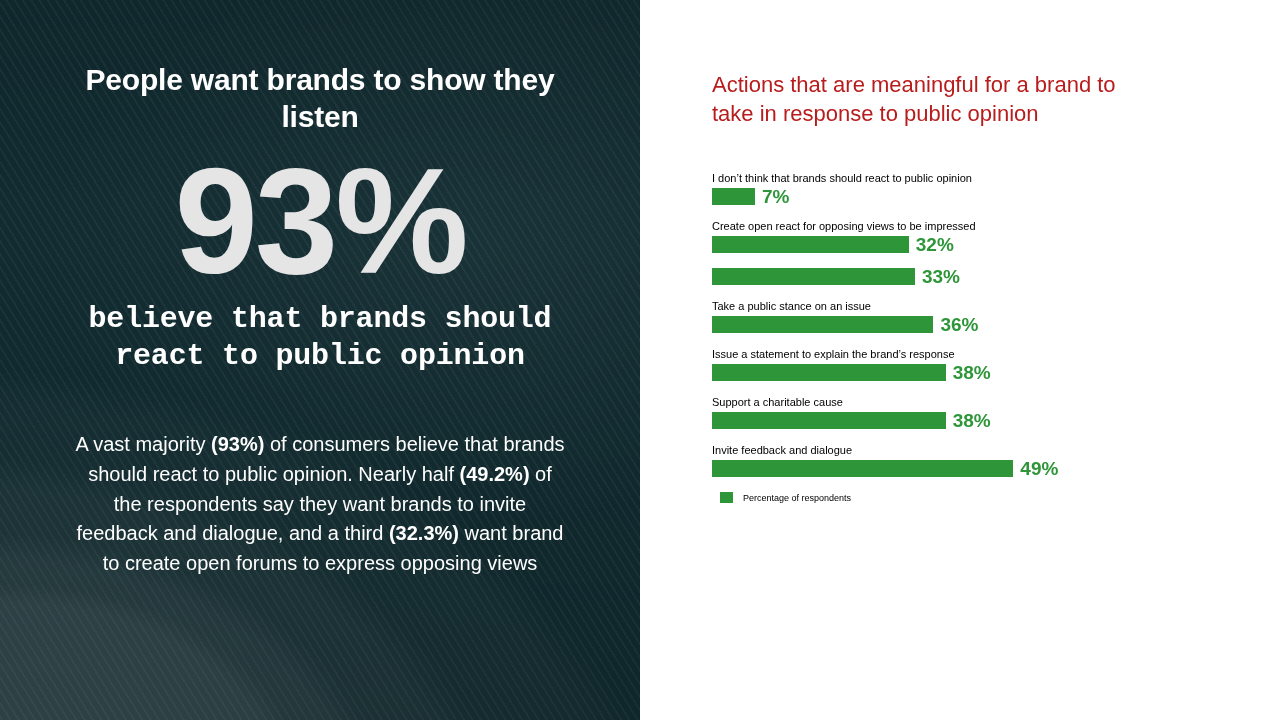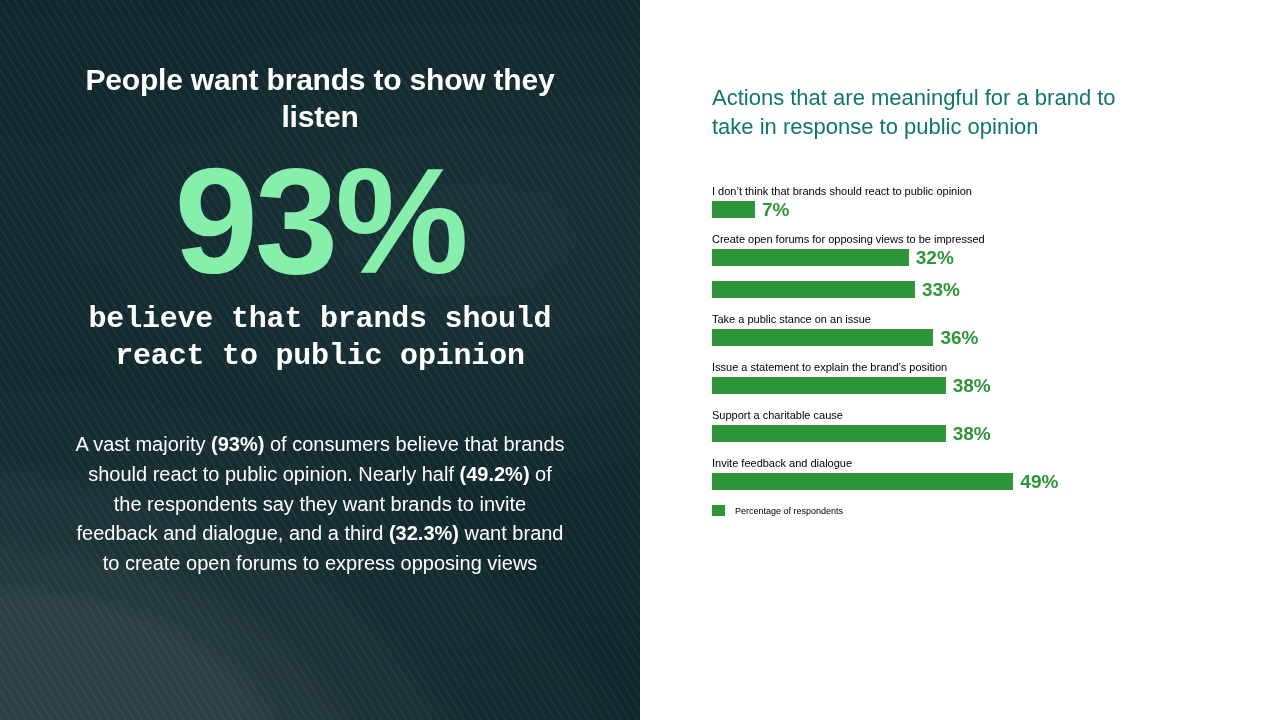--- a/index.html
+++ b/index.html
@@ -83,21 +83,21 @@
     font-size: 30px;
     line-height: 1.22;
     font-weight: bold;
     margin: 0;
     letter-spacing: -0.2px;
   }
   .bignum {
     font-size: 150px;
     line-height: 1.04;
     font-weight: bold;
-    color: #86efac;
+    color: #e5e5e5;
     margin: 8px 0 2px 0;
     letter-spacing: -3px;
   }
   .subhead {
     font-size: 30px;
     line-height: 1.22;
     font-weight: bold;
     margin: 2px 0 0 0;
     letter-spacing: -0.2px;
     font-family: Liberation Mono, monospace;
@@ -116,22 +116,22 @@
     width: 640px;
     height: 720px;
     background: #ffffff;
     flex: 0 0 640px;
     padding: 70px 60px 0 72px;
     box-sizing: border-box;
   }
   .chart-title {
     font-size: 22px;
     line-height: 1.32;
-    color: #0f766e;
-    margin: 13px 0 44px 0;
+    color: #b91c1c;
+    margin: 0 0 44px 0;
     font-weight: normal;
     max-width: 430px;
   }
   .bars { display: block; }
   .bar-group { margin-bottom: 15px; }
   .bar-label {
     font-size: 11px;
     color: #000000;
     margin-bottom: 4px;
     white-space: nowrap;
@@ -149,20 +149,21 @@
     font-size: 19px;
     font-weight: bold;
     color: #2e9639;
     margin-left: 7px;
     line-height: 1;
   }
   .legend {
     display: flex;
     align-items: center;
     margin-top: 11px;
+    margin-left: 8px;
   }
   .legend-swatch {
     width: 13px;
     height: 11px;
     background: #2e9639;
     flex: 0 0 13px;
   }
   .legend-label {
     font-size: 9px;
     color: #000000;
@@ -195,41 +196,41 @@
 
     <div class="bars" id="bars-container">
         <div class="bar-group">
           <div class="bar-label">I don’t think that brands should react to public opinion</div>
           <div class="bar-row">
             <div class="bar-fill" style="width: 43.05px; background: rgb(46, 150, 57);"></div>
             <div class="bar-value" style="color: rgb(46, 150, 57);">7%</div>
           </div>
         </div>
         <div class="bar-group">
-          <div class="bar-label">Create open forums for opposing views to be impressed</div>
+          <div class="bar-label">Create open react for opposing views to be impressed</div>
           <div class="bar-row">
             <div class="bar-fill" style="width: 196.8px; background: rgb(46, 150, 57);"></div>
             <div class="bar-value" style="color: rgb(46, 150, 57);">32%</div>
           </div>
         </div>
         <div class="bar-group">
           <div class="bar-row">
             <div class="bar-fill" style="width: 202.95px; background: rgb(46, 150, 57);"></div>
             <div class="bar-value" style="color: rgb(46, 150, 57);">33%</div>
           </div>
         </div>
         <div class="bar-group">
           <div class="bar-label">Take a public stance on an issue</div>
           <div class="bar-row">
             <div class="bar-fill" style="width: 221.4px; background: rgb(46, 150, 57);"></div>
             <div class="bar-value" style="color: rgb(46, 150, 57);">36%</div>
           </div>
         </div>
         <div class="bar-group">
-          <div class="bar-label">Issue a statement to explain the brand’s position</div>
+          <div class="bar-label">Issue a statement to explain the brand’s response</div>
           <div class="bar-row">
             <div class="bar-fill" style="width: 233.7px; background: rgb(46, 150, 57);"></div>
             <div class="bar-value" style="color: rgb(46, 150, 57);">38%</div>
           </div>
         </div>
         <div class="bar-group">
           <div class="bar-label">Support a charitable cause</div>
           <div class="bar-row">
             <div class="bar-fill" style="width: 233.7px; background: rgb(46, 150, 57);"></div>
             <div class="bar-value" style="color: rgb(46, 150, 57);">38%</div>

